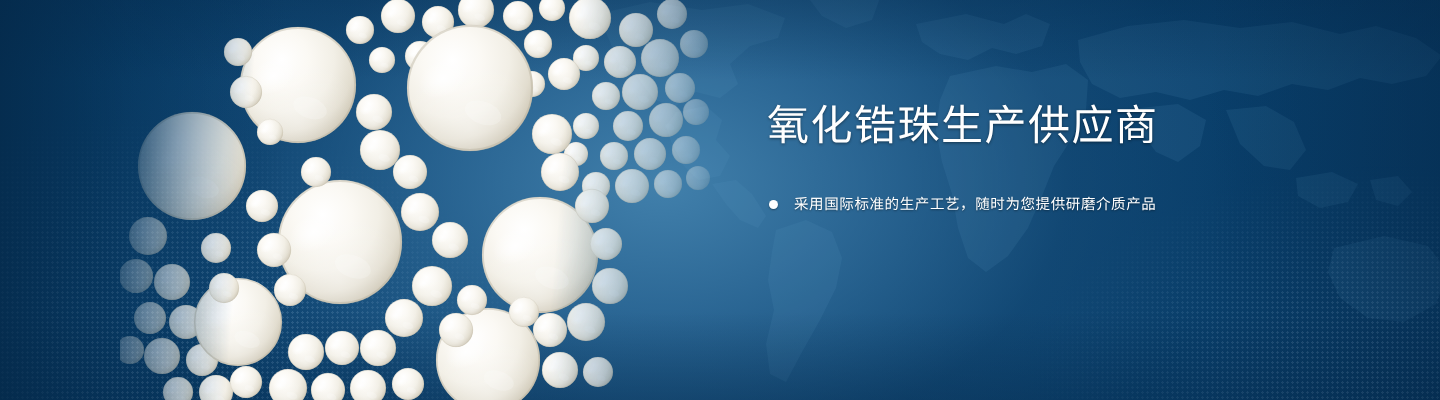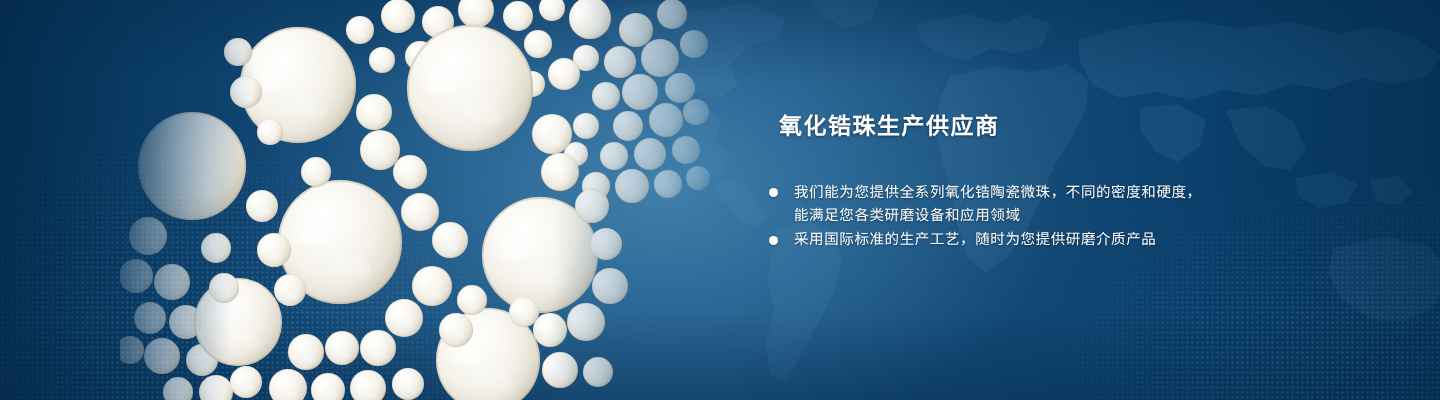--- a/index.html
+++ b/index.html
@@ -95,24 +95,24 @@
 
   
   .copy {
     position: absolute;
     left: 767px;
     top: 100px;
     width: 600px;
   }
 
   .headline {
-    margin: 12px;
+    margin: 0;
     color: #ffffff;
-    font-size: 23px;
-    font-weight: 700;
+    font-size: 42px;
+    font-weight: 400;
     letter-spacing: 1.5px;
     line-height: 1.25;
     text-shadow: 0 1px 3px rgba(0,0,0,0.45);
     white-space: nowrap;
   }
 
   .bullets {
     list-style: none;
     margin: 40px 0 0 0;
     padding: 0;
@@ -330,24 +330,20 @@
       </g>
     </svg>
   </div>
 
   <div class="copy">
 
     <h1 class="headline">氧化锆珠生产供应商</h1>
 
     <ul class="bullets">
 
-      <li class="bullet">
-        <span class="line">我们能为您提供全系列氧化锆陶瓷微珠，不同的密度和硬度，</span>
-        <span class="line">能满足您各类研磨设备和应用领域</span>
-      </li>
 
 
       <li class="bullet">
         <span class="line">采用国际标准的生产工艺，随时为您提供研磨介质产品</span>
       </li>
 
     </ul>
   </div>
 
 </div>

